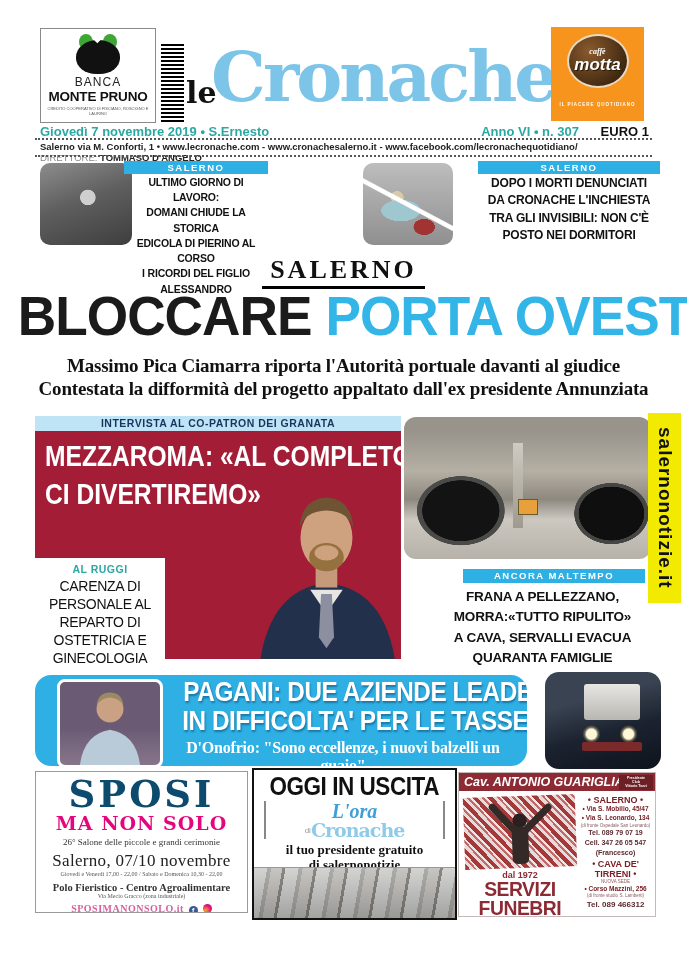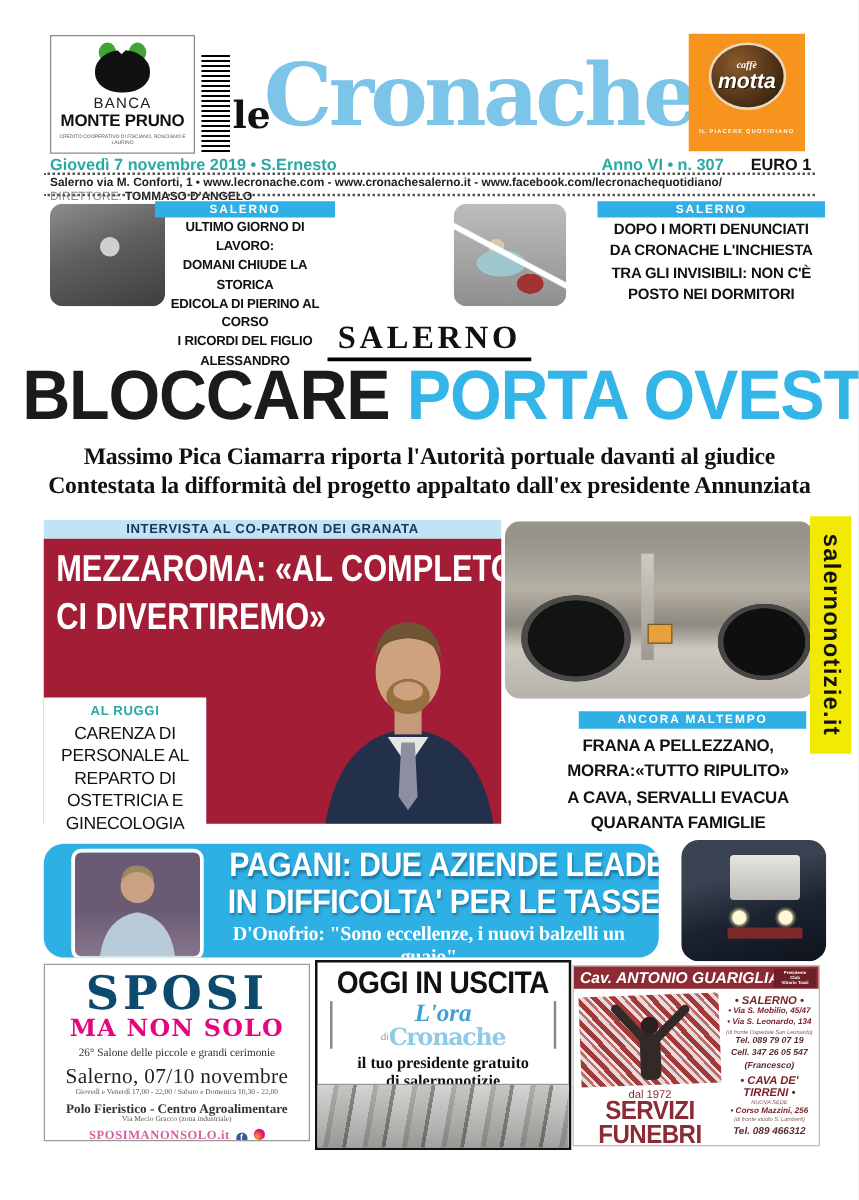--- a/index.html
+++ b/index.html
@@ -143,26 +143,26 @@
        repeating-linear-gradient(100deg,#f4f4f2 0 13px,#c9c7c2 13px 17px,#e6e4e0 17px 28px,#9f9d98 28px 31px),
        linear-gradient(#ddd,#aaa);background-blend-mode:multiply;}
 
   .guariglia{left:458px;top:772px;width:196px;height:143px;background:#fff;border:1px solid #c5b9ba;overflow:hidden;}
   .gua-head{position:relative;height:18px;background:#8c2b33;color:#fff;
      font:italic 900 12.5px "Liberation Sans",sans-serif;line-height:18px;padding-left:5px;}
   .gua-badge{position:absolute;right:2px;top:2px;width:34px;height:14px;background:#6d1f26;color:#fff;
      font-size:3.5px;line-height:1.2;text-align:center;font-style:normal;font-weight:bold;padding-top:1px;}
   .gua-photo{position:absolute;left:5px;top:23px;width:112px;height:72px;transform:rotate(-2deg);overflow:hidden;
      background:repeating-linear-gradient(48deg,#a33a3a 0 4px,#e8dada 4px 7px,#c06a6a 7px 9px,#f0e4e4 9px 11px);}
-  .gua-col{position:absolute;left:119px;top:22px;width:75px;text-align:center;color:#7a2128;font-style:italic;}
+  .gua-col{position:absolute;left:119px;top:22px;width:75px;text-align:center;color:#7a2128;}
   .gua-city{font-size:9px;font-weight:900;}
   .gua-addr{font-size:6.5px;font-weight:bold;line-height:1.35;}
   .gua-note{font-size:4.5px;color:#8a5a5e;line-height:1.2;}
   .gua-tel{font-size:7px;font-weight:bold;color:#5a2a2e;line-height:1.4;}
-  .gua-dal{position:absolute;left:5px;top:97px;width:112px;text-align:center;color:#8c2b33;font-weight:normal;font-size:9px;}
+  .gua-dal{position:absolute;left:5px;top:97px;width:112px;text-align:center;color:#8c2b33;font-weight:bold;font-size:9px;}
   .gua-serv{position:absolute;left:0px;top:106px;width:122px;text-align:center;color:#8c2b33;
      font-weight:900;font-size:21px;line-height:.92;letter-spacing:-.5px;}
   .gua-serv .inner{display:inline-block;transform:scaleX(.92);}
 </style>
 </head>
 <body>
 
 <div class="page">
 
   <div class="abs banca-box">

